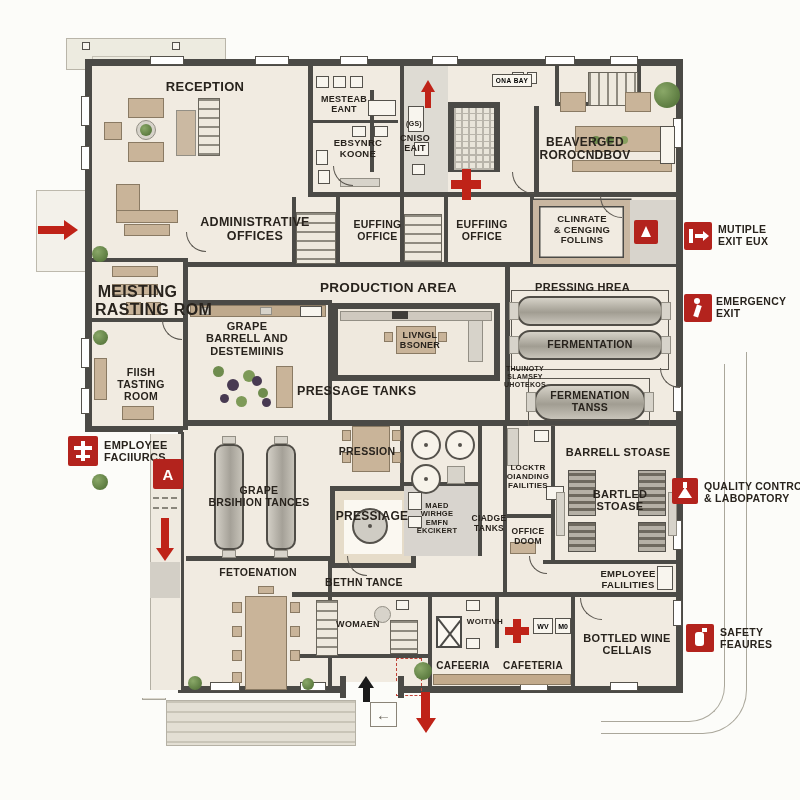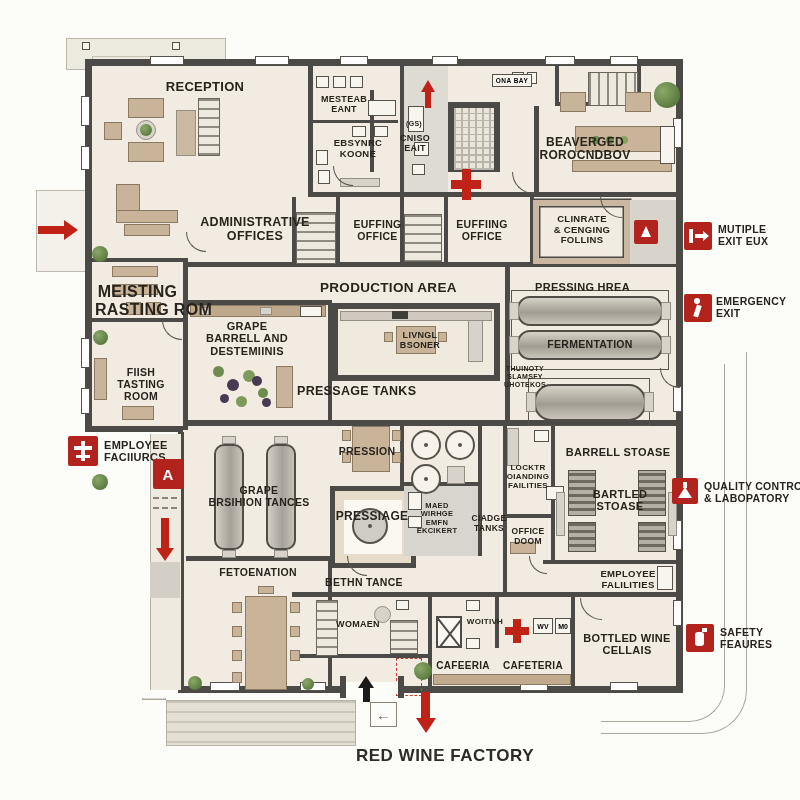--- a/index.html
+++ b/index.html
@@ -390,20 +390,24 @@
       <div>FIISH</div>
       <div>TASTING</div>
       <div>ROOM</div>
     </div>
   <div class="lb" style="left:297px;top:384px;width:112px;font-size:12.5px">
       <div>PRESSAGE TANKS</div>
     </div>
   <div class="lb" style="left:530px;top:339px;width:120px;font-size:10.5px">
       <div>FERMENTATION</div>
     </div>
+  <div class="lb" style="left:532px;top:390px;width:116px;font-size:10.5px">
+      <div>FERMENATION</div>
+      <div>TANSS</div>
+    </div>
   <div class="lb" style="left:330px;top:446px;width:74px;font-size:10.5px">
       <div>PRESSION</div>
     </div>
   <div class="lb" style="left:196px;top:485px;width:126px;font-size:10.5px">
       <div>GRAPE</div>
       <div>BRSIHION TANCES</div>
     </div>
   <div class="lb" style="left:335px;top:510px;width:74px;font-size:12px">
       <div>PRESSIAGE</div>
     </div>
@@ -500,16 +504,13 @@
     </div>
   <div class="redbox" style="left:686px;top:624px;width:28px;height:28px">
     <div class="ab" style="left:9px;top:8px;width:9px;height:14px;background:#fff;border-radius:3px"></div>
     <div class="ab" style="left:16px;top:4px;width:5px;height:4px;background:#fff"></div>
   </div>
   <div class="lb" style="left:720px;top:627px;width:70px;font-size:10.5px;text-align:left">
       <div>SAFETY</div>
       <div>FEAURES</div>
     </div>
 
-  <div class="lb" style="left:350px;top:746px;width:190px;font-size:17px;letter-spacing:.5px;color:#2d2a28">
-      <div>RED WINE FACTORY</div>
-    </div>
 </div>
 
 </body></html>

